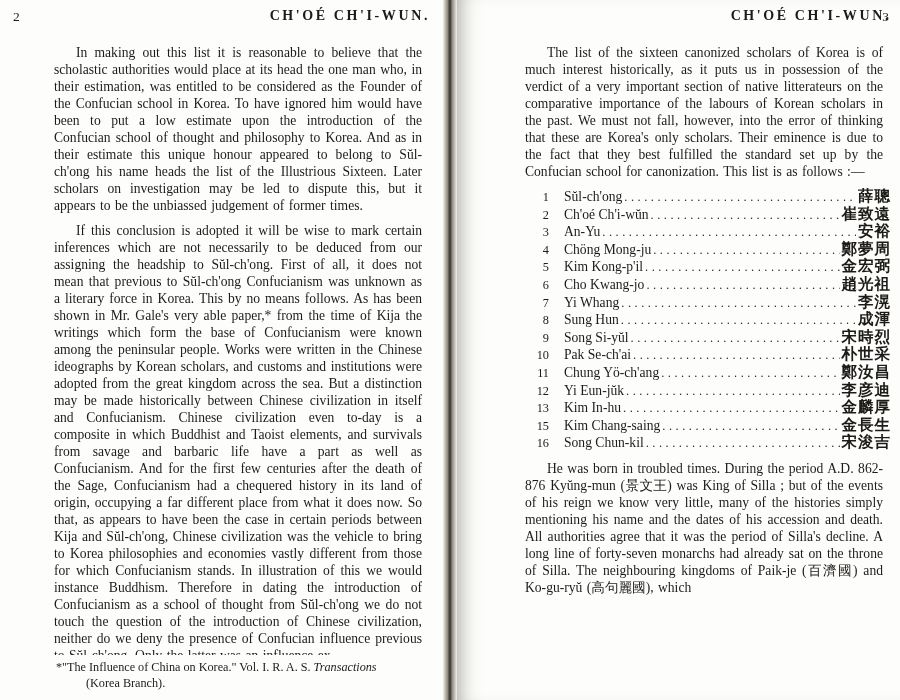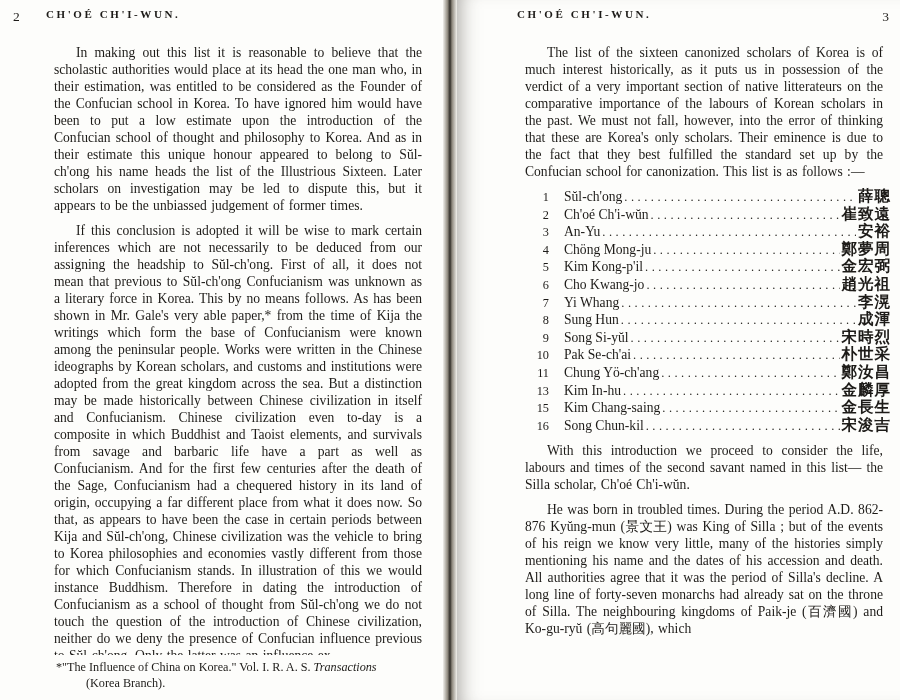--- a/index.html
+++ b/index.html
@@ -10,21 +10,21 @@
     color:#1d1b18;
     -webkit-font-smoothing:antialiased;
   }
   .spread{display:flex;width:900px;height:700px;background:#fdfdfb;position:relative;}
   .page{box-sizing:border-box;height:700px;overflow:hidden;background:#fdfdfb;display:flex;flex-direction:column;position:relative;}
   .page-left{width:443px;padding:8px 13px 5px 46px;}
   .page-right{width:443px;padding:8px 9px 4px 60px;box-shadow:inset 18px 0 22px -18px rgba(60,55,48,.55);}
   .gutter{width:14px;height:700px;flex:0 0 auto;
     background:linear-gradient(90deg,#f0efeb 0%,#938d82 32%,#2f2c27 50%,#8d877c 64%,#f2f1ed 100%);}
   .running-head-row{position:relative;height:20px;margin-bottom:8px;flex:0 0 auto;}
-  .running-head{display:block;text-align:left;font-weight:bold;font-size:11px;letter-spacing:2.6px;white-space:nowrap;}
+  .running-head{display:block;text-align:right;font-weight:bold;font-size:14px;letter-spacing:2.6px;white-space:nowrap;}
   .pageno{position:absolute;top:1px;font-size:13.5px;font-weight:normal;letter-spacing:0;}
   .pageno-right{right:2px;}
   .text-block{flex:1 1 auto;min-height:0;overflow:hidden;}
   .para{margin:8px;text-align:justify;font-size:13.6px;line-height:17px;word-spacing:1px;}
   .indent{text-indent:22px;}
   .footnote{flex:0 0 auto;font-size:12.2px;line-height:16.2px;padding:4px 0 4px 0;}
   .fn-l1{padding-left:10px;white-space:nowrap;}
   .fn-l2{padding-left:40px;}
   .scholars{list-style:none;margin:3px 0 3px 0;padding:0 0 0 10px;}
   .scholars li{display:flex;align-items:baseline;font-size:13.6px;line-height:16.6px;}
@@ -125,37 +125,42 @@
             <span class="leader"></span>
             <span class="hanja">朴世采</span>
           </li>
         <li>
             <span class="num">11</span>
             <span class="name">Chung Yö-ch'ang</span>
             <span class="leader"></span>
             <span class="hanja">鄭汝昌</span>
           </li>
         <li>
+            <span class="num">12</span>
+            <span class="name">Yi Eun-jŭk</span>
+            <span class="leader"></span>
+            <span class="hanja">李彦迪</span>
+          </li>
+        <li>
             <span class="num">13</span>
             <span class="name">Kim In-hu</span>
             <span class="leader"></span>
             <span class="hanja">金麟厚</span>
           </li>
         <li>
             <span class="num">15</span>
             <span class="name">Kim Chang-saing</span>
             <span class="leader"></span>
             <span class="hanja">金長生</span>
           </li>
         <li>
             <span class="num">16</span>
             <span class="name">Song Chun-kil</span>
             <span class="leader"></span>
             <span class="hanja">宋浚吉</span>
           </li>
       </ol>
 
-      <p class="para indent">With this introduction we proceed to consider the life, labours and times of the second savant named in this list— the Silla scholar, Ch'oé Ch'i-wŭn.</p>
       <p class="para indent">He was born in troubled times.  During the period A.D. 862-876 Kyŭng-mun (景文王) was King of Silla ; but of the events of his reign we know very little, many of the histories simply mentioning his name and the dates of his accession and death.  All authorities agree that it was the period of Silla's decline.  A long line of forty-seven monarchs had already sat on the throne of Silla.  The neighbouring kingdoms of Paik-je (百濟國) and Ko-gu-ryŭ (高句麗國), which</p>
     </div>
   </section>
 
 </div>
 
 </body></html>

